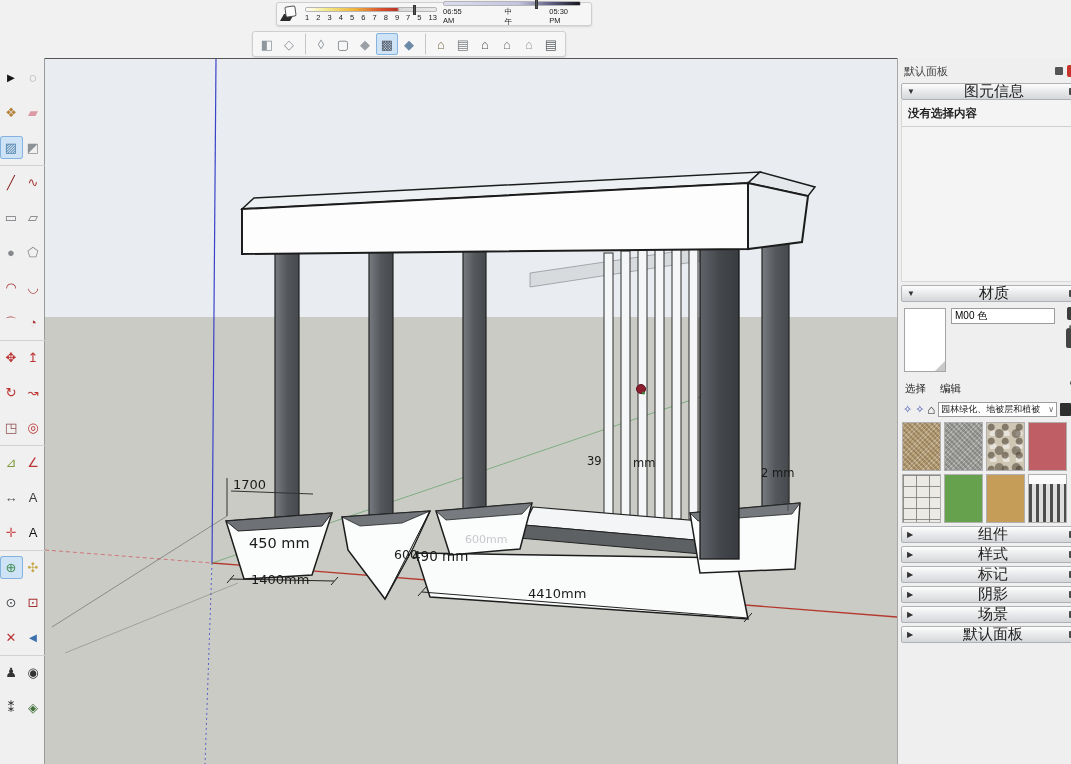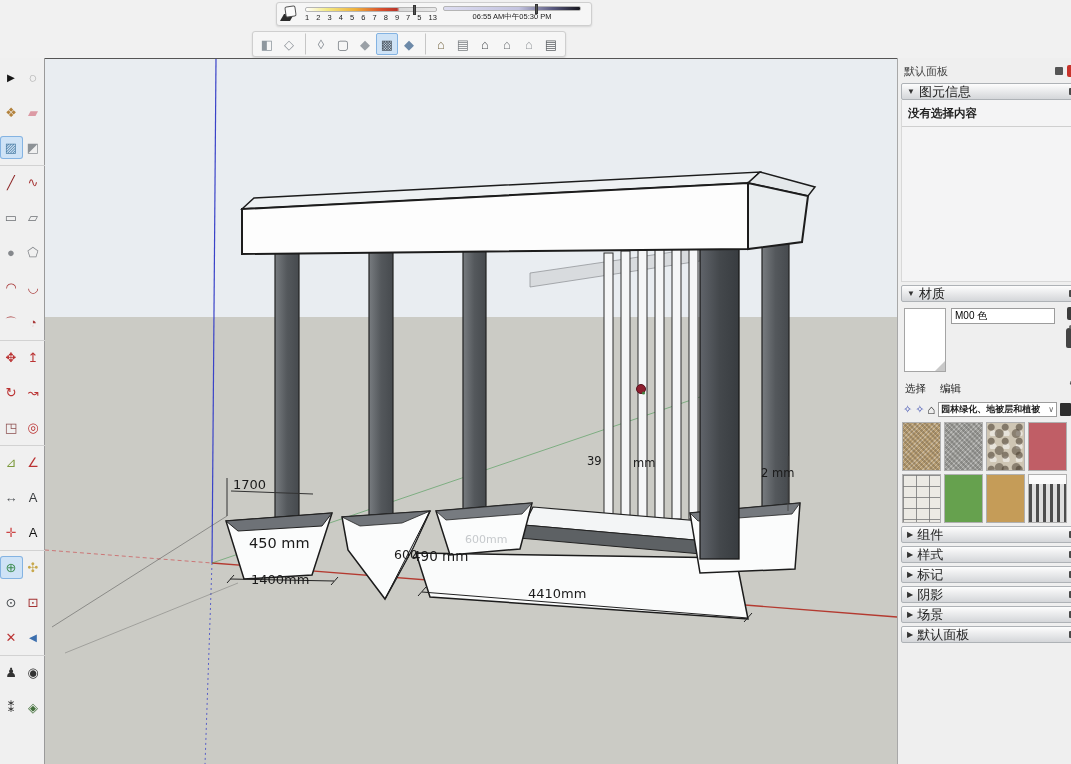--- a/index.html
+++ b/index.html
@@ -19,21 +19,21 @@
     background:#2b2b2b; transform:skewX(-30deg); }
   .slider { display:flex; flex-direction:column; justify-content:center; }
   .slider .bar { height:5px; border:1px solid #b5b5b5; border-radius:2px; position:relative; }
   .slider .handle { position:absolute; top:-3px; width:3px; height:10px; background:#555;
     border:1px solid #333; cursor:pointer; }
   #datebar { width:132px; }
   #datebar .bar { background:linear-gradient(90deg,#ffffff 0%,#f3ea86 16%,#eeb13c 38%,#d8502e 58%,#b8352a 70%,#d8d8d8 72%,#e9e9e9 100%); }
   #dateticks { display:flex; justify-content:space-between; font-size:7.5px; color:#222; margin-top:1px; }
   #timebar { width:138px; }
   #timebar .bar { background:linear-gradient(90deg,#dcdcf0 0%,#c4c4e0 55%,#5a5a80 80%,#15151d 100%); }
-  #timelabels { display:flex; justify-content:center; font-size:7.5px; color:#222; margin-top:1px; }
+  #timelabels { display:flex; justify-content:center; font-size:7.5px; color:#222; margin-top:1px;gap:30px; }
 
   #stylebar { left:252px; top:31px; height:26px; padding:0 3px; }
   .ticon { width:22px; height:22px; display:flex; align-items:center; justify-content:center;
     font-size:13px; border:1px solid transparent; border-radius:2px; cursor:pointer; }
   .ticon.gap { margin-left:5px; border-left:1px solid #c6c6c6; border-radius:0; padding-left:5px; width:27px; }
   .ticon.selected { background:#cfe3f6; border:1px solid #84b3e2; }
 
   
   #lefttools { left:0; top:58px; width:45px; height:706px; background:#f0f0f0;
     border-right:1px solid #9a9a9a; display:grid; grid-template-columns:1fr 1fr;
@@ -52,21 +52,21 @@
   #rightpanel { left:897px; top:58px; width:188px; height:706px; background:#efefef;
     border-left:1px solid #a8a8a8; padding:4px 3px; font-size:11px; color:#222; }
   #paneltitle { display:flex; align-items:center; height:18px; padding:0 3px; }
   #paneltitle .t { flex:1; font-size:11px; color:#444; }
   .pin { width:8px; height:8px; background:#555; border-radius:1px; margin-right:4px; }
   .closebox { width:12px; height:12px; background:#c8332b; color:#fff; font-size:9px;
     line-height:11px; text-align:center; border-radius:2px; cursor:pointer; }
   .sechdr { height:17px; background:linear-gradient(#fdfdfd,#d4d6d9); border:1px solid #aeb2b6;
     border-radius:2px; display:flex; align-items:center; padding:0 5px; margin-top:3px; cursor:pointer; }
   .sechdr .arrow { font-size:8px; margin-right:4px; color:#333; }
-  .sechdr .lbl { flex:1; font-size:13px; color:#222; }
+  .sechdr .lbl { flex:1; font-size:15px; color:#222;text-align:center; }
   .sechdr .x { width:7px; height:7px; background:#4a4a4a; border-radius:1px; cursor:pointer; }
   #entitybody { background:#f4f4f5; border:1px solid #d8d8d8; border-top:none; height:182px; }
   #entitybody .msg { padding:6px 6px 5px 6px; font-weight:bold; font-size:11.5px;
     border-bottom:1px solid #cfcfcf;font-family:Liberation Serif, serif; }
   #matbody { padding:5px 2px 0 2px; position:relative; height:118px; }
   #matpreview { position:absolute; left:3px; top:6px; width:42px; height:64px; background:#fff;
     border:1px solid #a5a5a5; }
   #matpreview::after { content:""; position:absolute; right:0; bottom:0; border:5px solid transparent;
     border-right-color:#c9c9c9; border-bottom-color:#c9c9c9; }
   #matname { position:absolute; left:50px; top:6px; width:104px; height:16px; background:#fff;
@@ -78,21 +78,21 @@
   #createmat::before { content:""; position:absolute; left:3px; top:-3px; width:9px; height:4px;
     background:#666; border-radius:2px; }
   #mattabs { position:absolute; left:4px; top:80px; display:flex; gap:14px; font-size:10.5px; }
   #mattabs .tab { cursor:pointer; }
   #eyedropper { position:absolute; right:4px; top:76px; font-size:12px; transform:rotate(90deg); cursor:pointer; }
   #matnav { position:absolute; left:2px; top:100px; display:flex; align-items:center; gap:3px; width:168px; }
   .navbtn { font-size:11px; color:#3c4db0; cursor:pointer; }
   #homeicon { font-size:13px; color:#222; font-weight:bold; cursor:pointer; }
   #catselect { flex:1; height:15px; background:#fff; border:1px solid #9c9c9c; display:flex;
     align-items:center; font-size:9px; padding:0 2px; cursor:pointer; }
-  #catselect .v { flex:1; white-space:nowrap; overflow:hidden;font-weight:bold; }
+  #catselect .v { flex:1; white-space:nowrap; overflow:hidden; }
   #catselect .chev { font-size:8px; color:#666; }
   #detailbtn { width:11px; height:13px; background:#2e2e2e; border-radius:1px; cursor:pointer; }
   #swatches { display:grid; grid-template-columns:repeat(4,39px); grid-auto-rows:49px; gap:3px;
     margin-top:2px; padding-left:1px; }
   .swatch { border:1px solid #b0b0b0; cursor:pointer; }
   .tex-gravel { background-image:repeating-linear-gradient(45deg,rgba(0,0,0,.16) 0 2px,transparent 2px 4px),
     repeating-linear-gradient(-45deg,rgba(255,255,255,.28) 0 1px,transparent 1px 3px); }
   .tex-rock { background-image:radial-gradient(circle at 30% 30%,rgba(70,58,44,.55) 0 3px,transparent 4px),
     radial-gradient(circle at 72% 62%,rgba(70,58,44,.5) 0 4px,transparent 5px),
     radial-gradient(circle at 48% 82%,rgba(255,255,255,.5) 0 3px,transparent 4px);

